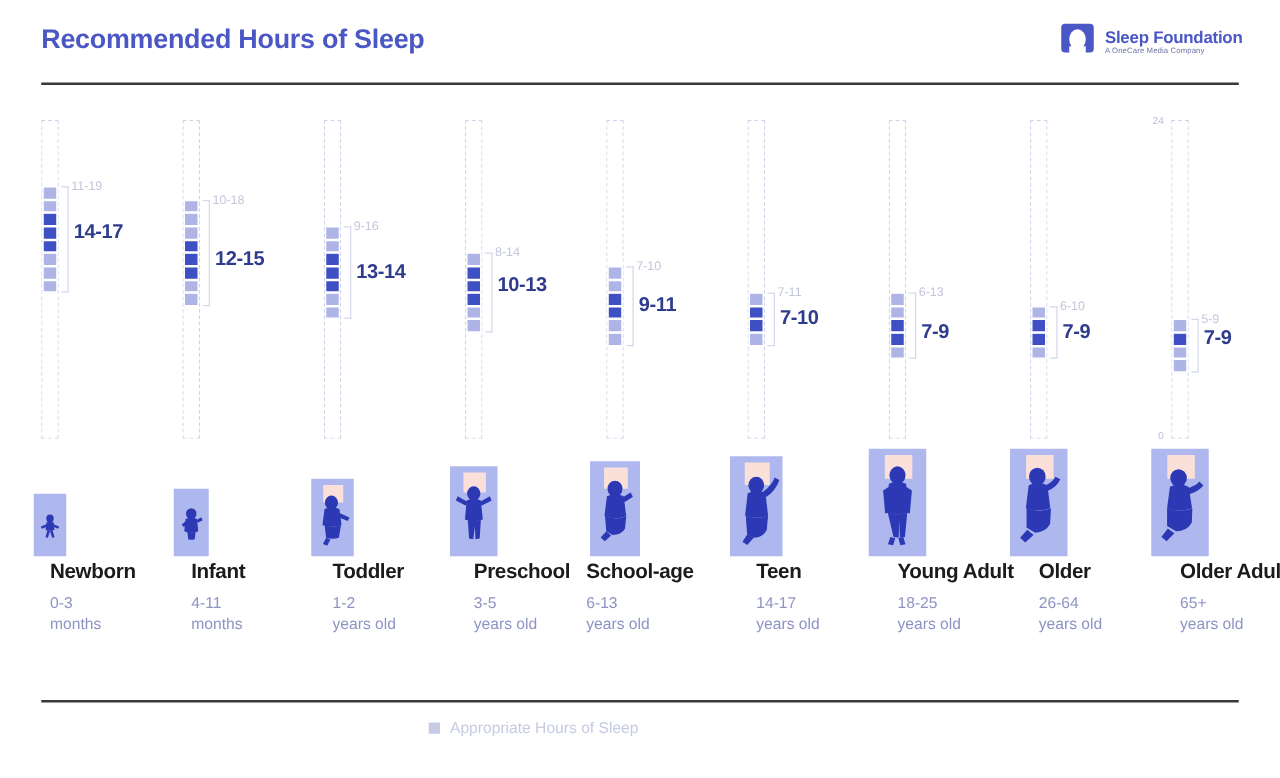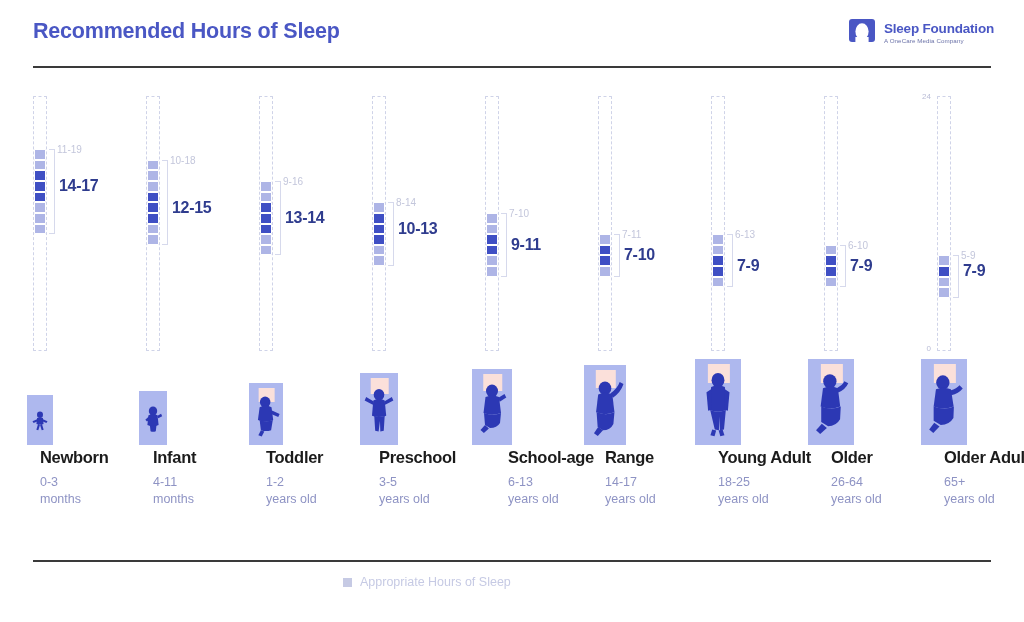--- a/index.html
+++ b/index.html
@@ -474,26 +474,26 @@
       <div class="lbl-age">4-11<br>months</div>
     </div>
     <div class="lbl" style="left: 266px; width: 105px;">
       <div class="lbl-name">Toddler</div>
       <div class="lbl-age">1-2<br>years old</div>
     </div>
     <div class="lbl" style="left: 379px; width: 105px;">
       <div class="lbl-name">Preschool</div>
       <div class="lbl-age">3-5<br>years old</div>
     </div>
-    <div class="lbl" style="left: 508px; width: 100px;">
+    <div class="lbl" style="left: 469px; width: 100px;">
       <div class="lbl-name">School-age</div>
       <div class="lbl-age">6-13<br>years old</div>
     </div>
     <div class="lbl" style="left: 605px; width: 105px;">
-      <div class="lbl-name">Range</div>
+      <div class="lbl-name">Teen</div>
       <div class="lbl-age">14-17<br>years old</div>
     </div>
     <div class="lbl" style="left: 718px; width: 100px;">
       <div class="lbl-name">Young Adult</div>
       <div class="lbl-age">18-25<br>years old</div>
     </div>
     <div class="lbl" style="left: 831px; width: 105px;">
       <div class="lbl-name">Older</div>
       <div class="lbl-age">26-64<br>years old</div>
     </div>

